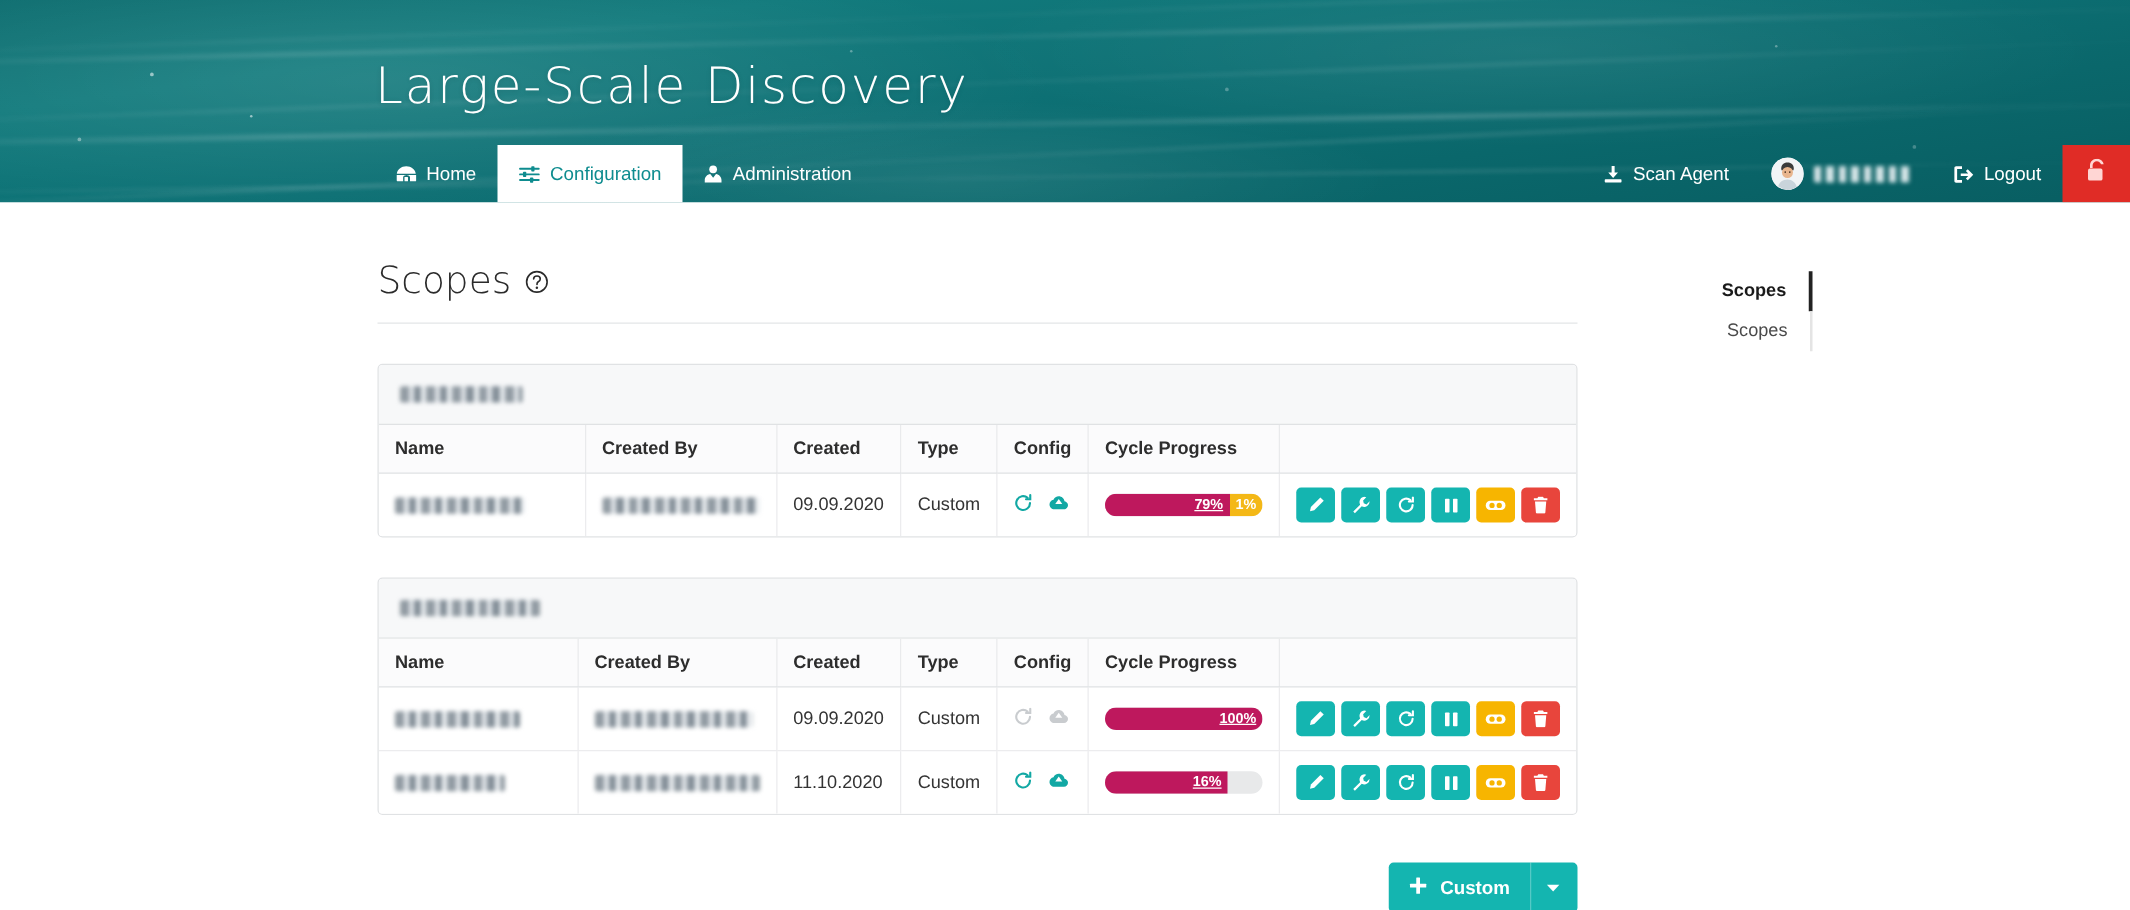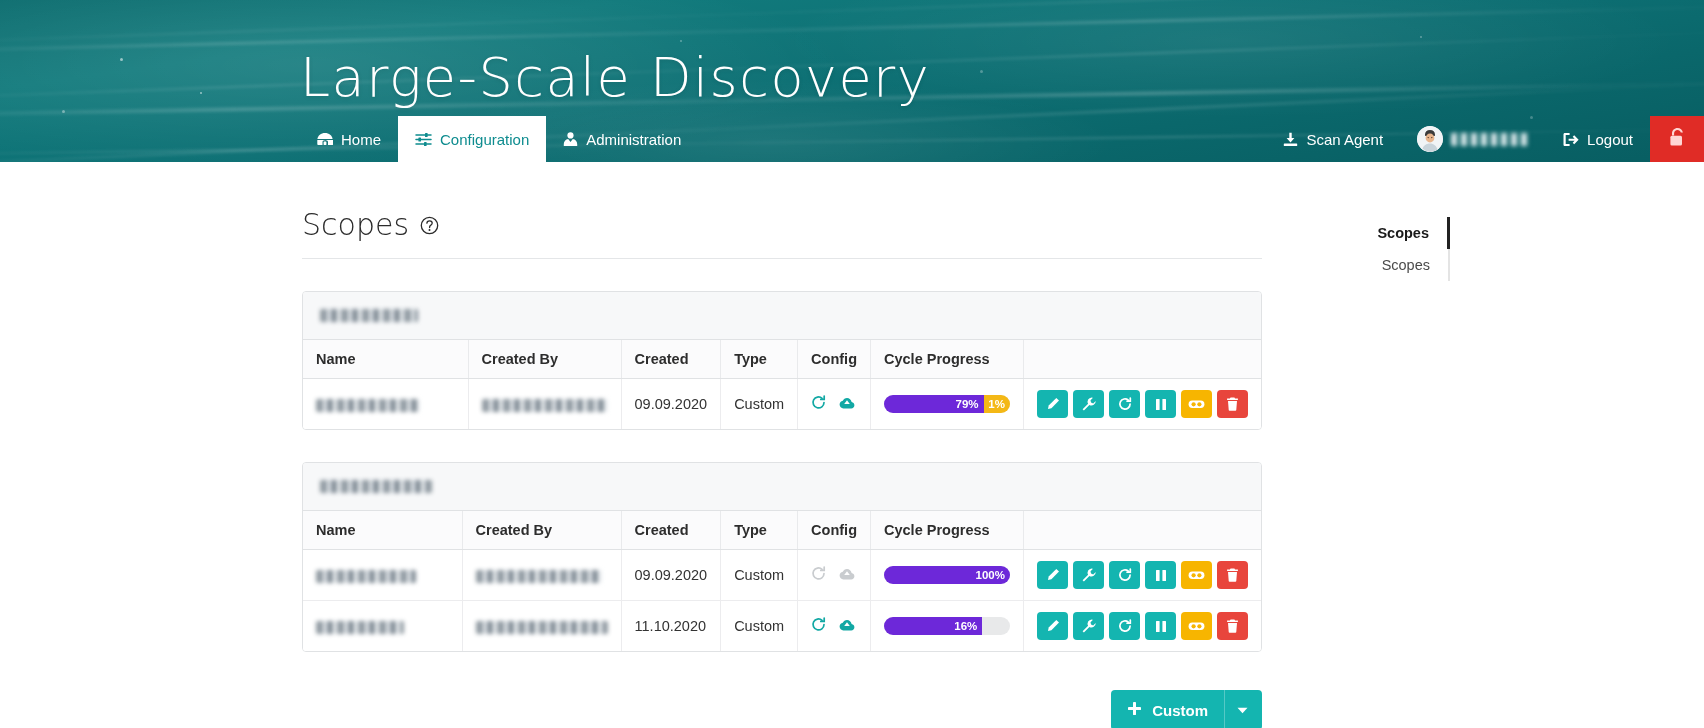--- a/index.html
+++ b/index.html
@@ -45,21 +45,21 @@
     border-radius: 50%;
     background: rgba(255,255,255,0.55);
   }
 
   .site-title {
     position: absolute;
     left: 300px;
     top: 46px;
     font-family: "DejaVu Sans", sans-serif;
     font-weight: 300;
-    font-size: 54px;
+    font-size: 40px;
     letter-spacing: 1.5px;
     color: #ffffff;
     white-space: nowrap;
     text-shadow: 0 1px 4px rgba(0,0,0,0.12);
   }
 
   .navbar {
     position: absolute;
     left: 0; right: 0;
     bottom: 0;
@@ -223,21 +223,21 @@
     display: flex;
     align-items: center;
     justify-content: flex-end;
     font-size: 11.5px;
     font-weight: bold;
     color: #ffffff;
     padding-right: 5px;
     white-space: nowrap;
     overflow: hidden;
   }
-  .bar.teal   { background: #6d28d9; }
+  .bar.teal   { background: #be185d; text-decoration: underline; }
   .bar.amber  { background: #f4b816; }
 
   
   .actions { display: flex; gap: 5px; justify-content: flex-start; }
   .abtn {
     width: 31px; height: 28px;
     border-radius: 4px;
     border: none;
     display: flex;
     align-items: center;

